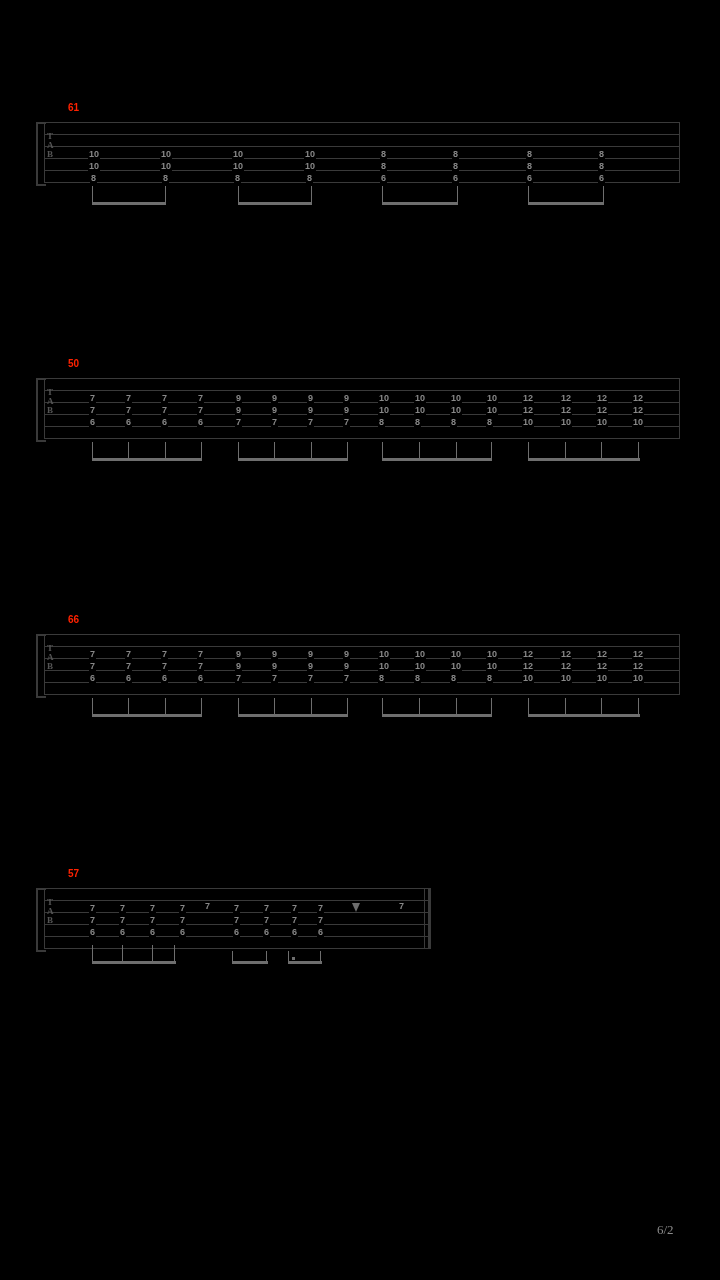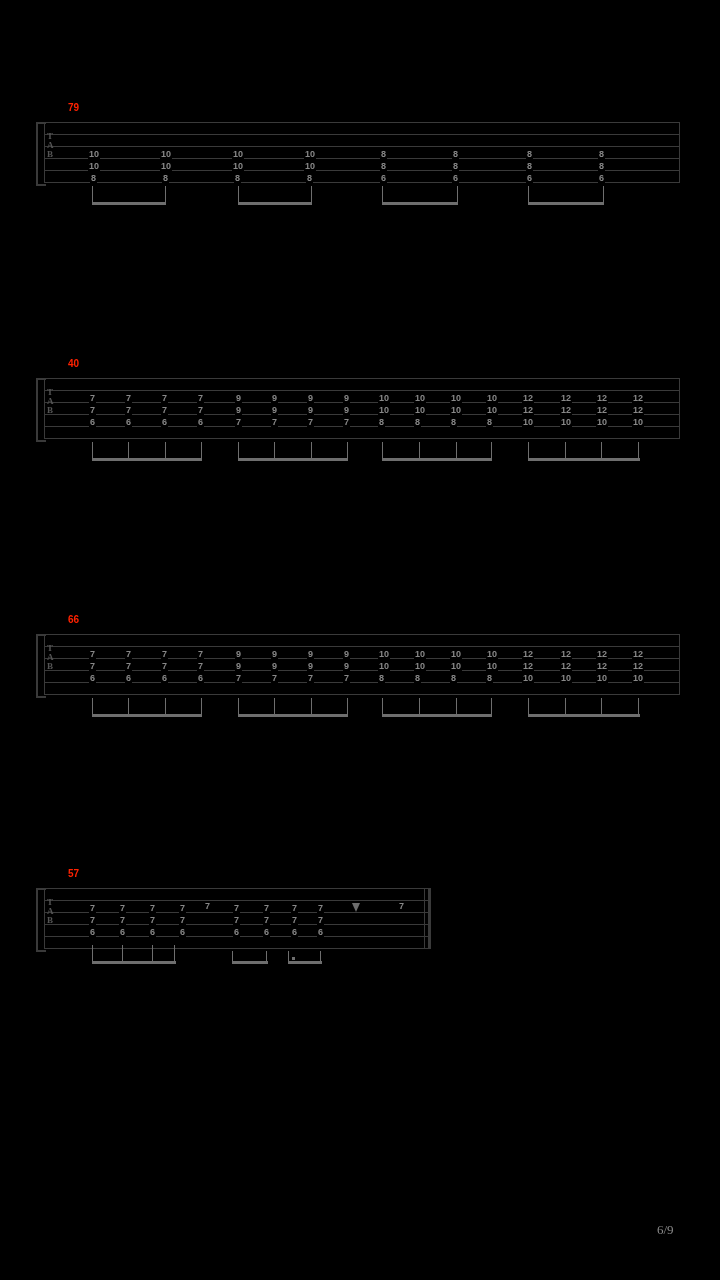--- a/index.html
+++ b/index.html
@@ -110,21 +110,21 @@
     font-size: 13px;
     font-family: "Liberation Serif", serif;
   }
 </style>
 </head>
 <body>
 
 <div class="page">
 
   <div class="system" style="top:50px;">
-    <div class="measure-number" style="left:68px; top:52px;">79</div>
+    <div class="measure-number" style="left:68px; top:52px;">61</div>
 
     <div class="bracket" style="left:36px; top:72px; height:60px;"></div>
 
     <div class="staff" style="left:44px; top:72px; width:636px; height:60px;">
       <div class="staff-line" style="top:0px; width:636px;"></div>
       <div class="staff-line" style="top:12px; width:636px;"></div>
       <div class="staff-line" style="top:24px; width:636px;"></div>
       <div class="staff-line" style="top:36px; width:636px;"></div>
       <div class="staff-line" style="top:48px; width:636px;"></div>
       <div class="staff-line" style="top:60px; width:636px;"></div>
@@ -181,21 +181,21 @@
     <div class="stem" style="left:382px; top:136px; height:17px;"></div>
     <div class="stem" style="left:457px; top:136px; height:17px;"></div>
     <div class="beam" style="left:382px; top:152px; width:76px;"></div>
 
     <div class="stem" style="left:528px; top:136px; height:17px;"></div>
     <div class="stem" style="left:603px; top:136px; height:17px;"></div>
     <div class="beam" style="left:528px; top:152px; width:76px;"></div>
   </div>
 
   <div class="system" style="top:178px;">
-    <div class="measure-number" style="left:68px; top:180px;">40</div>
+    <div class="measure-number" style="left:68px; top:180px;">50</div>
 
     <div class="bracket" style="left:36px; top:200px; height:60px;"></div>
 
     <div class="staff" style="left:44px; top:200px; width:636px; height:60px;">
       <div class="staff-line" style="top:0px; width:636px;"></div>
       <div class="staff-line" style="top:12px; width:636px;"></div>
       <div class="staff-line" style="top:24px; width:636px;"></div>
       <div class="staff-line" style="top:36px; width:636px;"></div>
       <div class="staff-line" style="top:48px; width:636px;"></div>
       <div class="staff-line" style="top:60px; width:636px;"></div>
@@ -479,15 +479,15 @@
     <div class="stem" style="left:232px; top:518px; height:11px;"></div>
     <div class="stem" style="left:266px; top:518px; height:11px;"></div>
     <div class="beam" style="left:232px; top:528px; width:36px;"></div>
 
     <div class="stem" style="left:288px; top:518px; height:11px;"></div>
     <div class="stem" style="left:320px; top:518px; height:11px;"></div>
     <div class="beam" style="left:288px; top:528px; width:34px;"></div>
     <div class="dot" style="left:292px; top:524px;"></div>
   </div>
 
-  <div class="page-number" style="left:657px; top:1222px;">6/9</div>
+  <div class="page-number" style="left:657px; top:1222px;">6/2</div>
 
 </div>
 
 </body></html>

